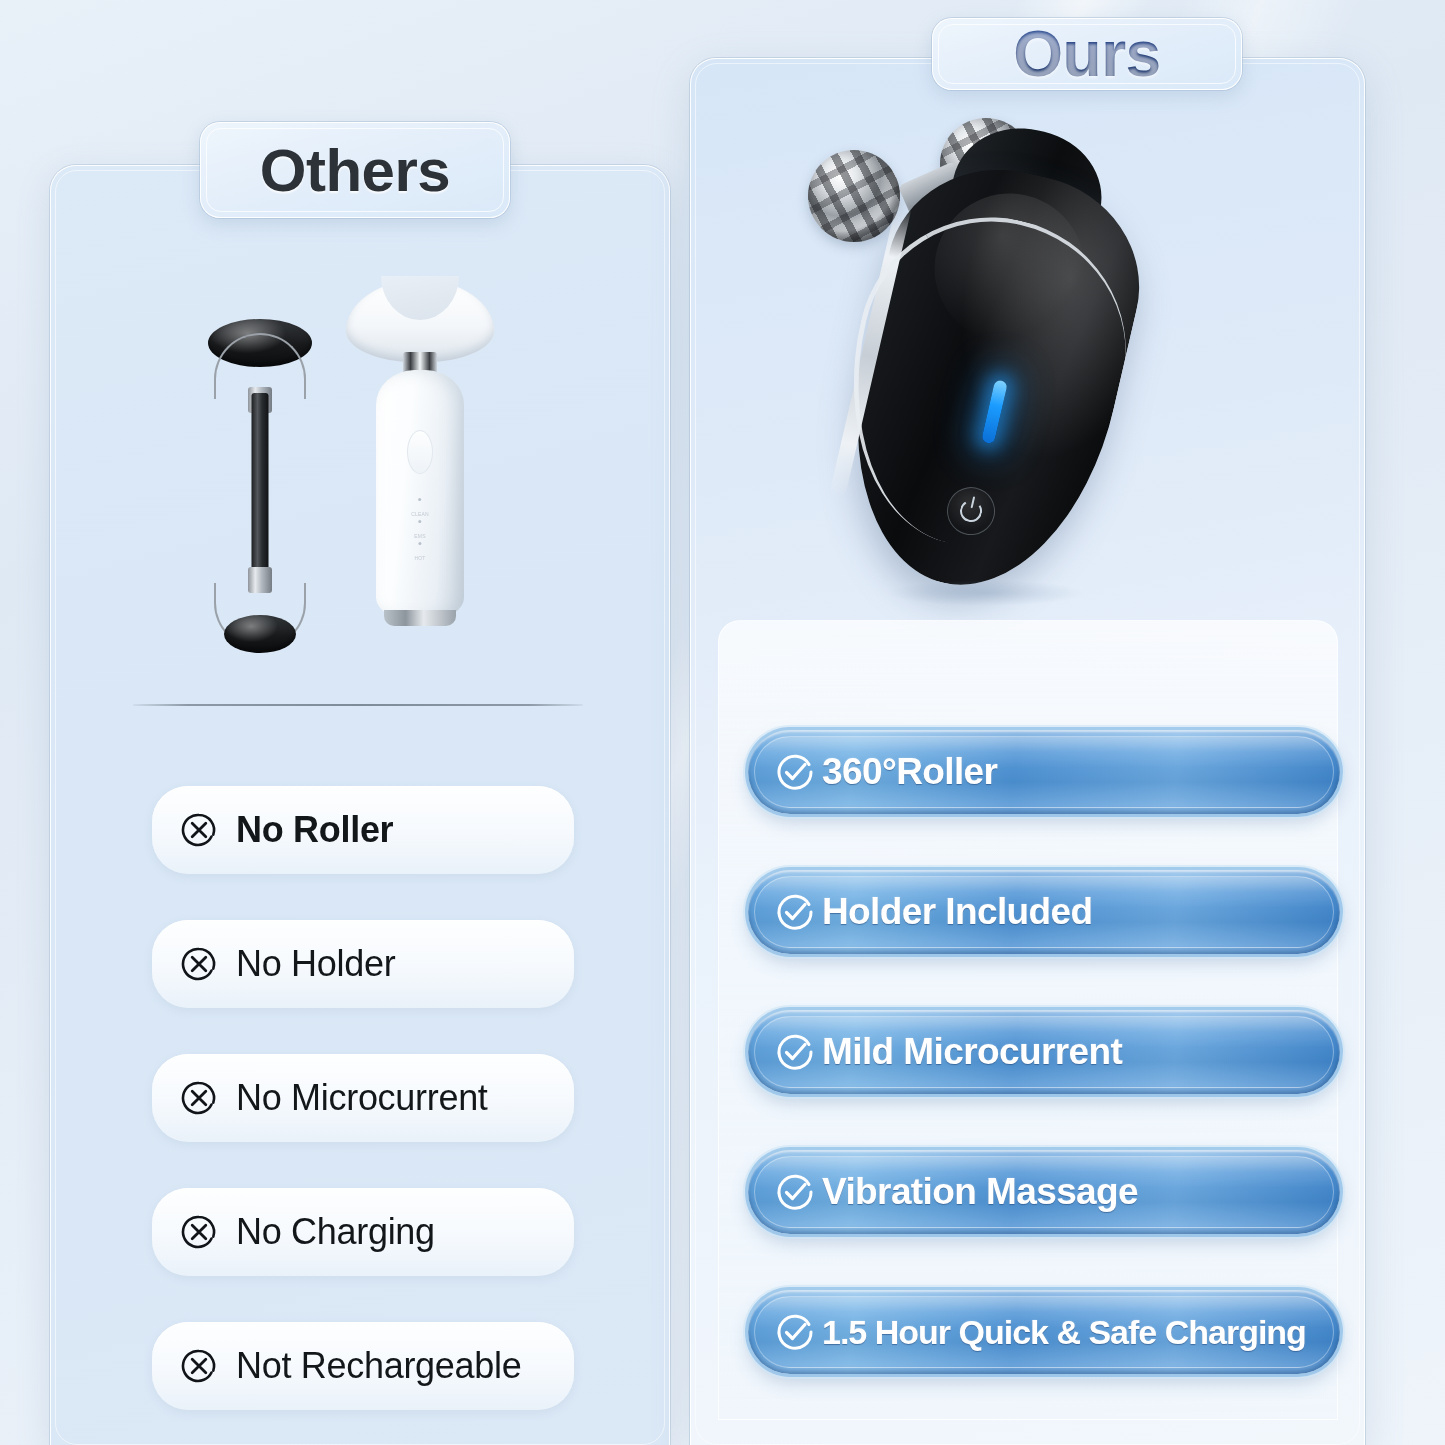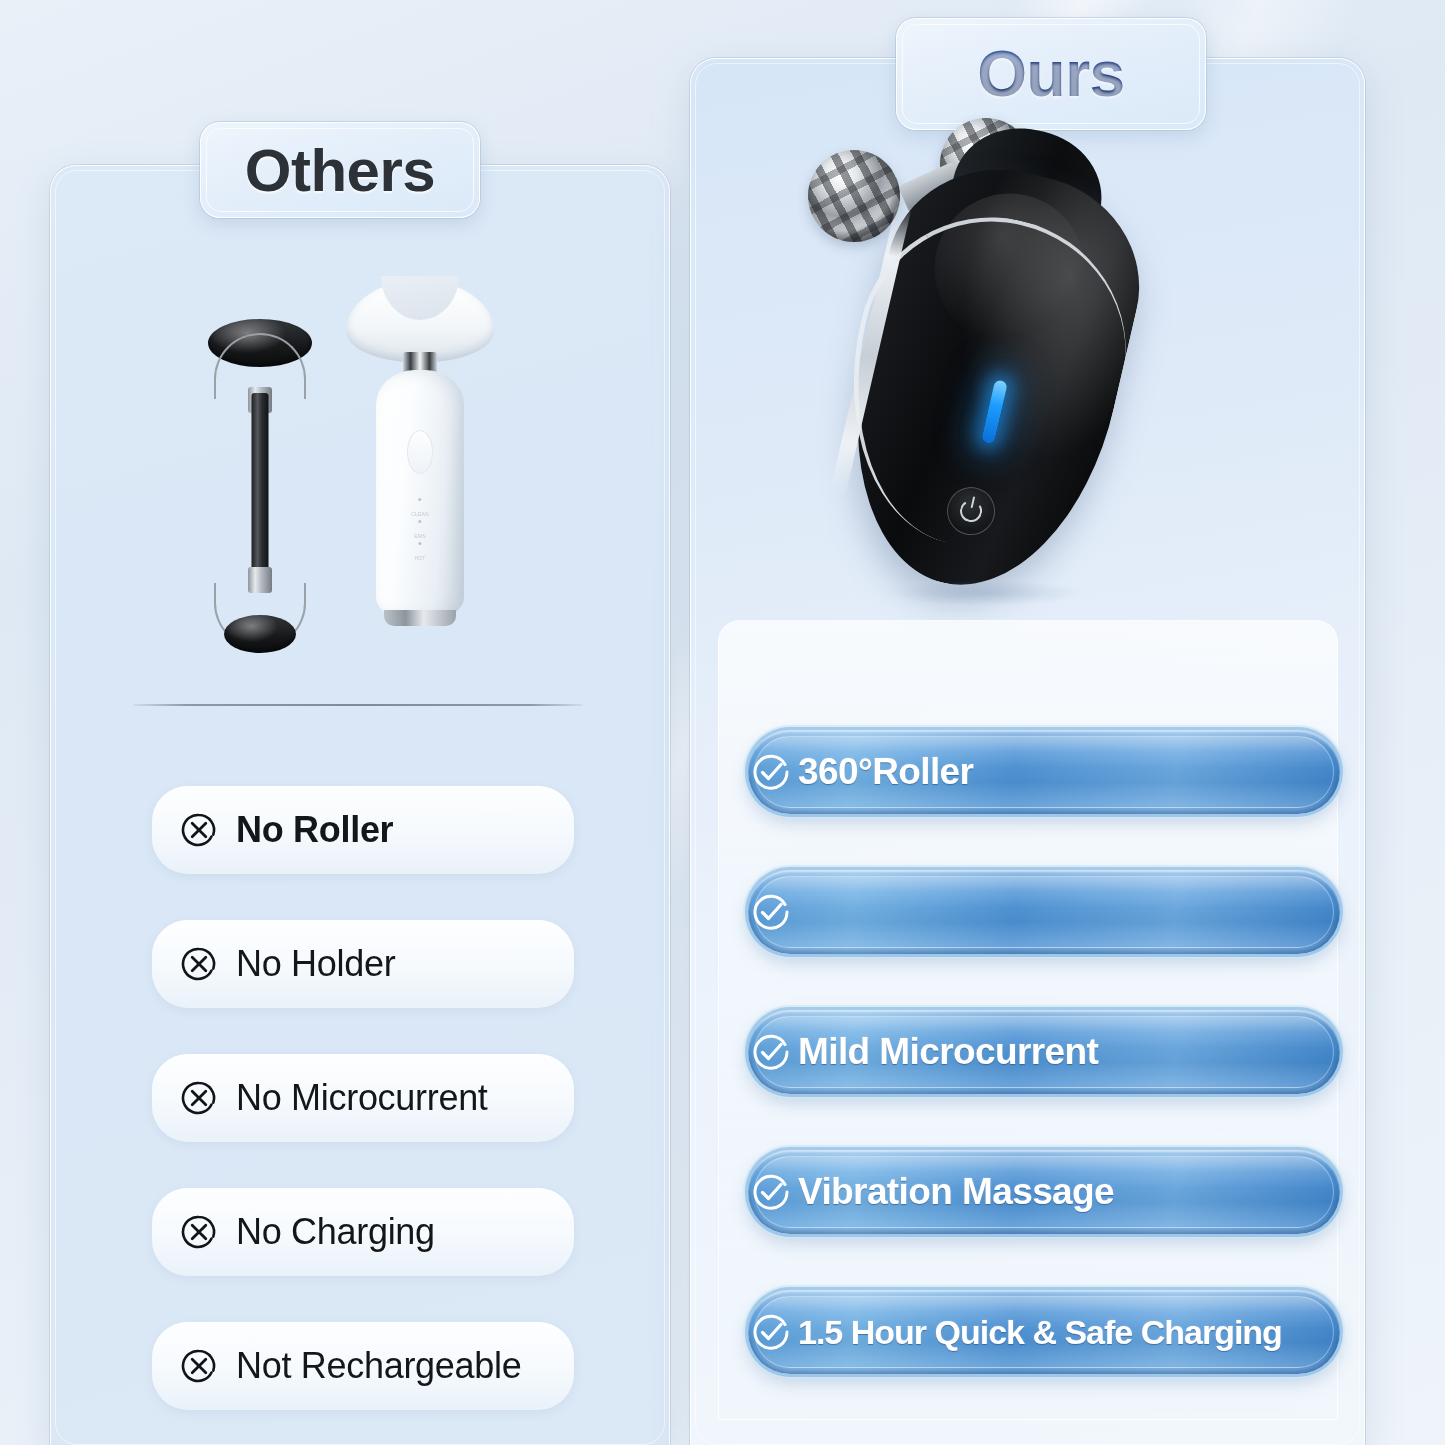--- a/index.html
+++ b/index.html
@@ -42,22 +42,22 @@
     position:absolute; display:flex; align-items:center; justify-content:center;
     border-radius:20px;
     background: linear-gradient(165deg,#eef5fc 0%,#e3eefa 48%,#dae9f8 100%);
     border:1px solid rgba(255,255,255,.95);
     box-shadow: 0 0 0 1px rgba(160,185,210,.45), 0 6px 18px rgba(110,140,175,.22);
   }
   .badge::after{
     content:""; position:absolute; inset:5px; border-radius:15px;
     border:1px solid rgba(255,255,255,.75); pointer-events:none;
   }
-  .badge-others { left:200px; top:122px; width:280px; height:96px; }
-  .badge-ours   { left:896px; top:18px;  width:310px; height:112px;text-align:center; }
+  .badge-others { left:200px; top:122px; width:310px; height:96px; }
+  .badge-ours   { left:932px; top:18px;  width:310px; height:72px;text-align:center; }
 
   .badge-others .badge-text{
     font-size:60px; font-weight:700; color:#2c3238; letter-spacing:-.5px;
     text-shadow: 0 2px 2px rgba(255,255,255,.85);
   }
   .badge-ours .badge-text{
     font-size:64px; font-weight:700; letter-spacing:-.5px;
     background: linear-gradient(180deg,#3b5fa8 0%,#1f3a78 45%,#16305f 100%);
     -webkit-background-clip:text; background-clip:text; color:transparent;
     text-shadow: 0 2px 3px rgba(255,255,255,.55);
@@ -245,21 +245,21 @@
   
   .ours-card{
     position:absolute; left:718px; top:620px; width:620px; height:800px;
     background:linear-gradient(180deg, rgba(255,255,255,.72) 0%, rgba(247,251,255,.52) 40%, rgba(240,247,253,.38) 100%);
     border-radius:22px 22px 0 0;
     border:1px solid rgba(255,255,255,.75);
   }
   .ours-list{ position:absolute; left:748px; top:730px; width:592px; }
   .pill-v{
     position:relative; height:84px; margin-bottom:56px; border-radius:42px;
-    display:flex; align-items:center; 
+    display:flex; align-items:center; padding-left:24px;
     background:
       linear-gradient(180deg, rgba(255,255,255,.42) 0%, rgba(255,255,255,.05) 26%, rgba(0,0,0,.05) 62%, rgba(255,255,255,.22) 100%),
       linear-gradient(95deg,#5b9fdc 0%,#72b2e6 18%,#4d93d6 45%,#6aa9e2 72%,#3f86cd 100%);
     box-shadow:
       inset 0 2px 2px rgba(255,255,255,.55),
       inset 0 -3px 5px rgba(12,55,110,.42),
       0 0 0 3px rgba(118,176,226,.55),
       0 0 0 5px rgba(210,231,247,.70),
       0 8px 18px rgba(70,110,160,.28);
   }
@@ -410,20 +410,21 @@
       <span class="txt">360°Roller</span>
     </div>
 
     <div class="pill-v">
       <span class="ico">
         <svg viewBox="0 0 46 46" width="46" height="46">
           <path d="M37 15.5A16 16 0 1 0 39 23" fill="none" stroke="#ffffff" stroke-width="3" stroke-linecap="round"></path>
           <path d="M14.5 23.5 20.5 29.5 33 15.5" fill="none" stroke="#ffffff" stroke-width="3.2" stroke-linecap="round" stroke-linejoin="round"></path>
         </svg>
       </span>
+      <span class="txt">Holder Included</span>
     </div>
 
     <div class="pill-v">
       <span class="ico">
         <svg viewBox="0 0 46 46" width="46" height="46">
           <path d="M37 15.5A16 16 0 1 0 39 23" fill="none" stroke="#ffffff" stroke-width="3" stroke-linecap="round"></path>
           <path d="M14.5 23.5 20.5 29.5 33 15.5" fill="none" stroke="#ffffff" stroke-width="3.2" stroke-linecap="round" stroke-linejoin="round"></path>
         </svg>
       </span>
       <span class="txt">Mild Microcurrent</span>

